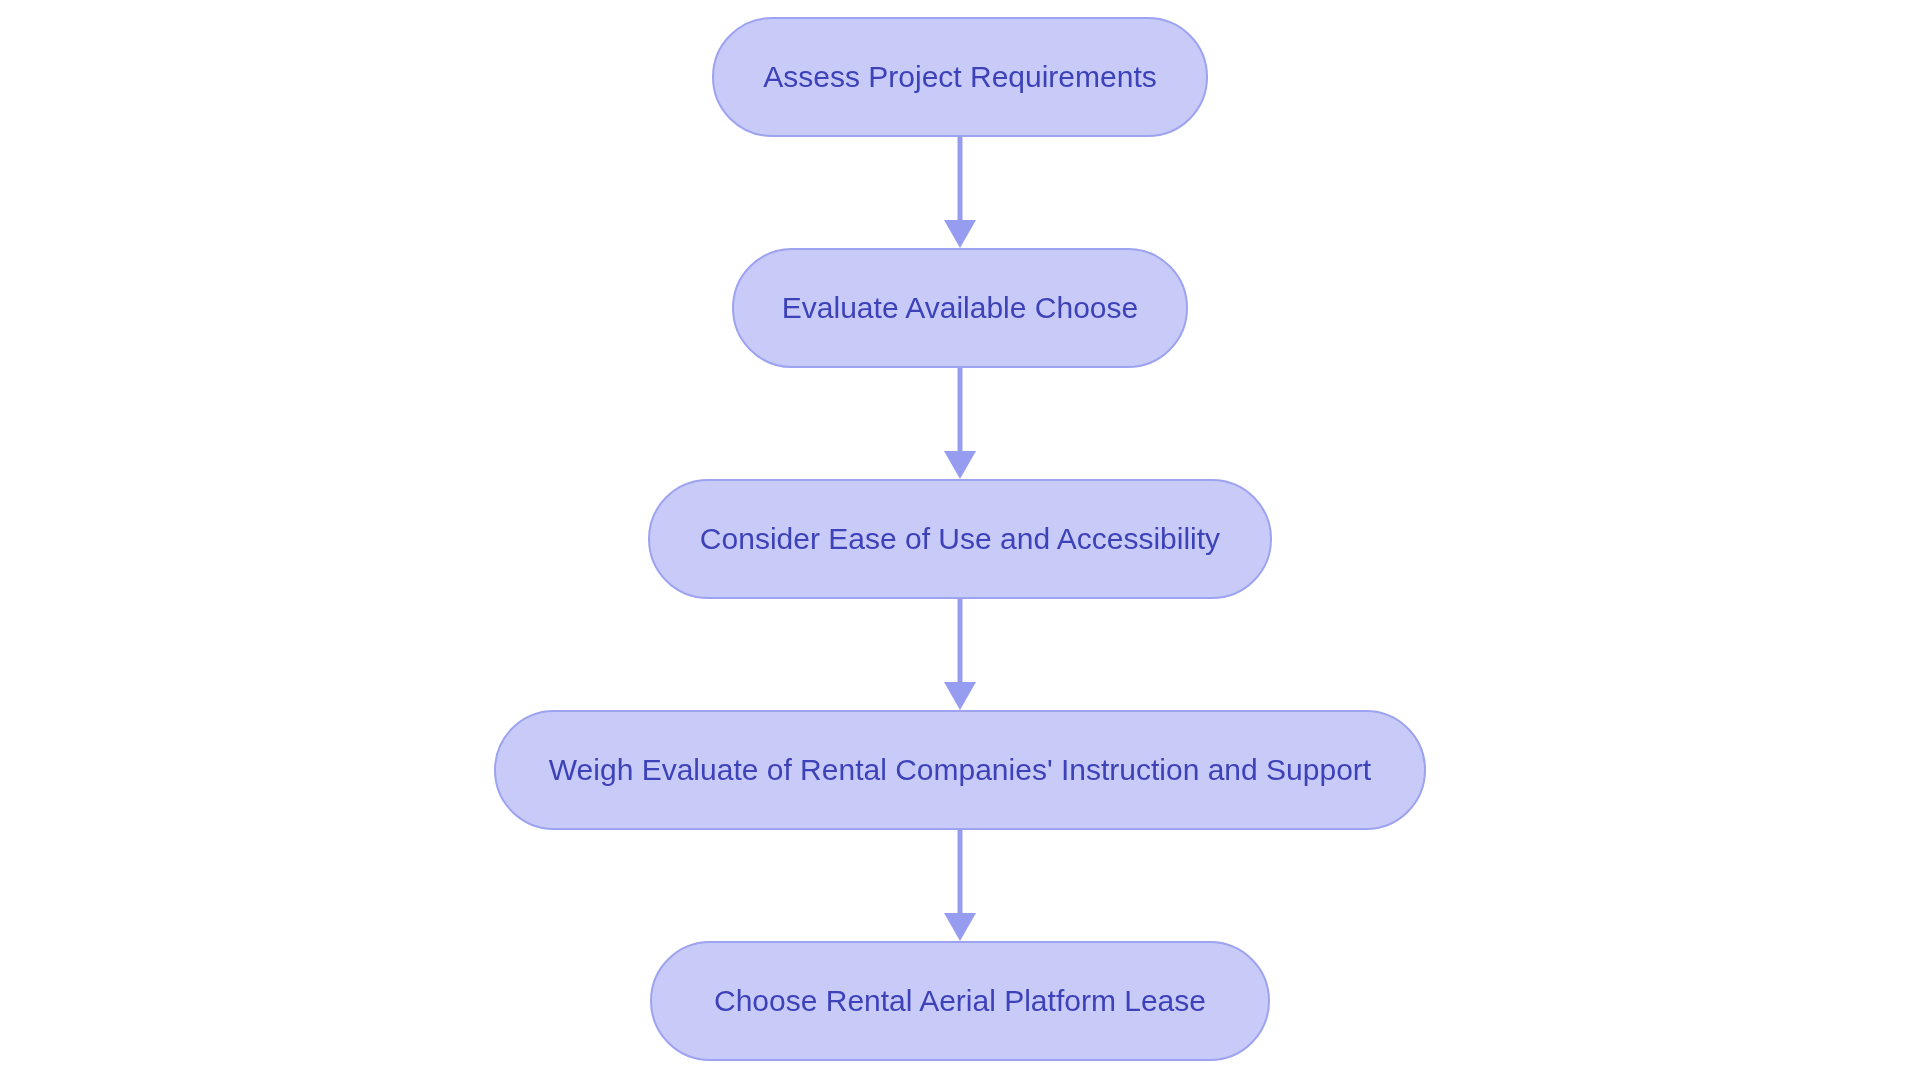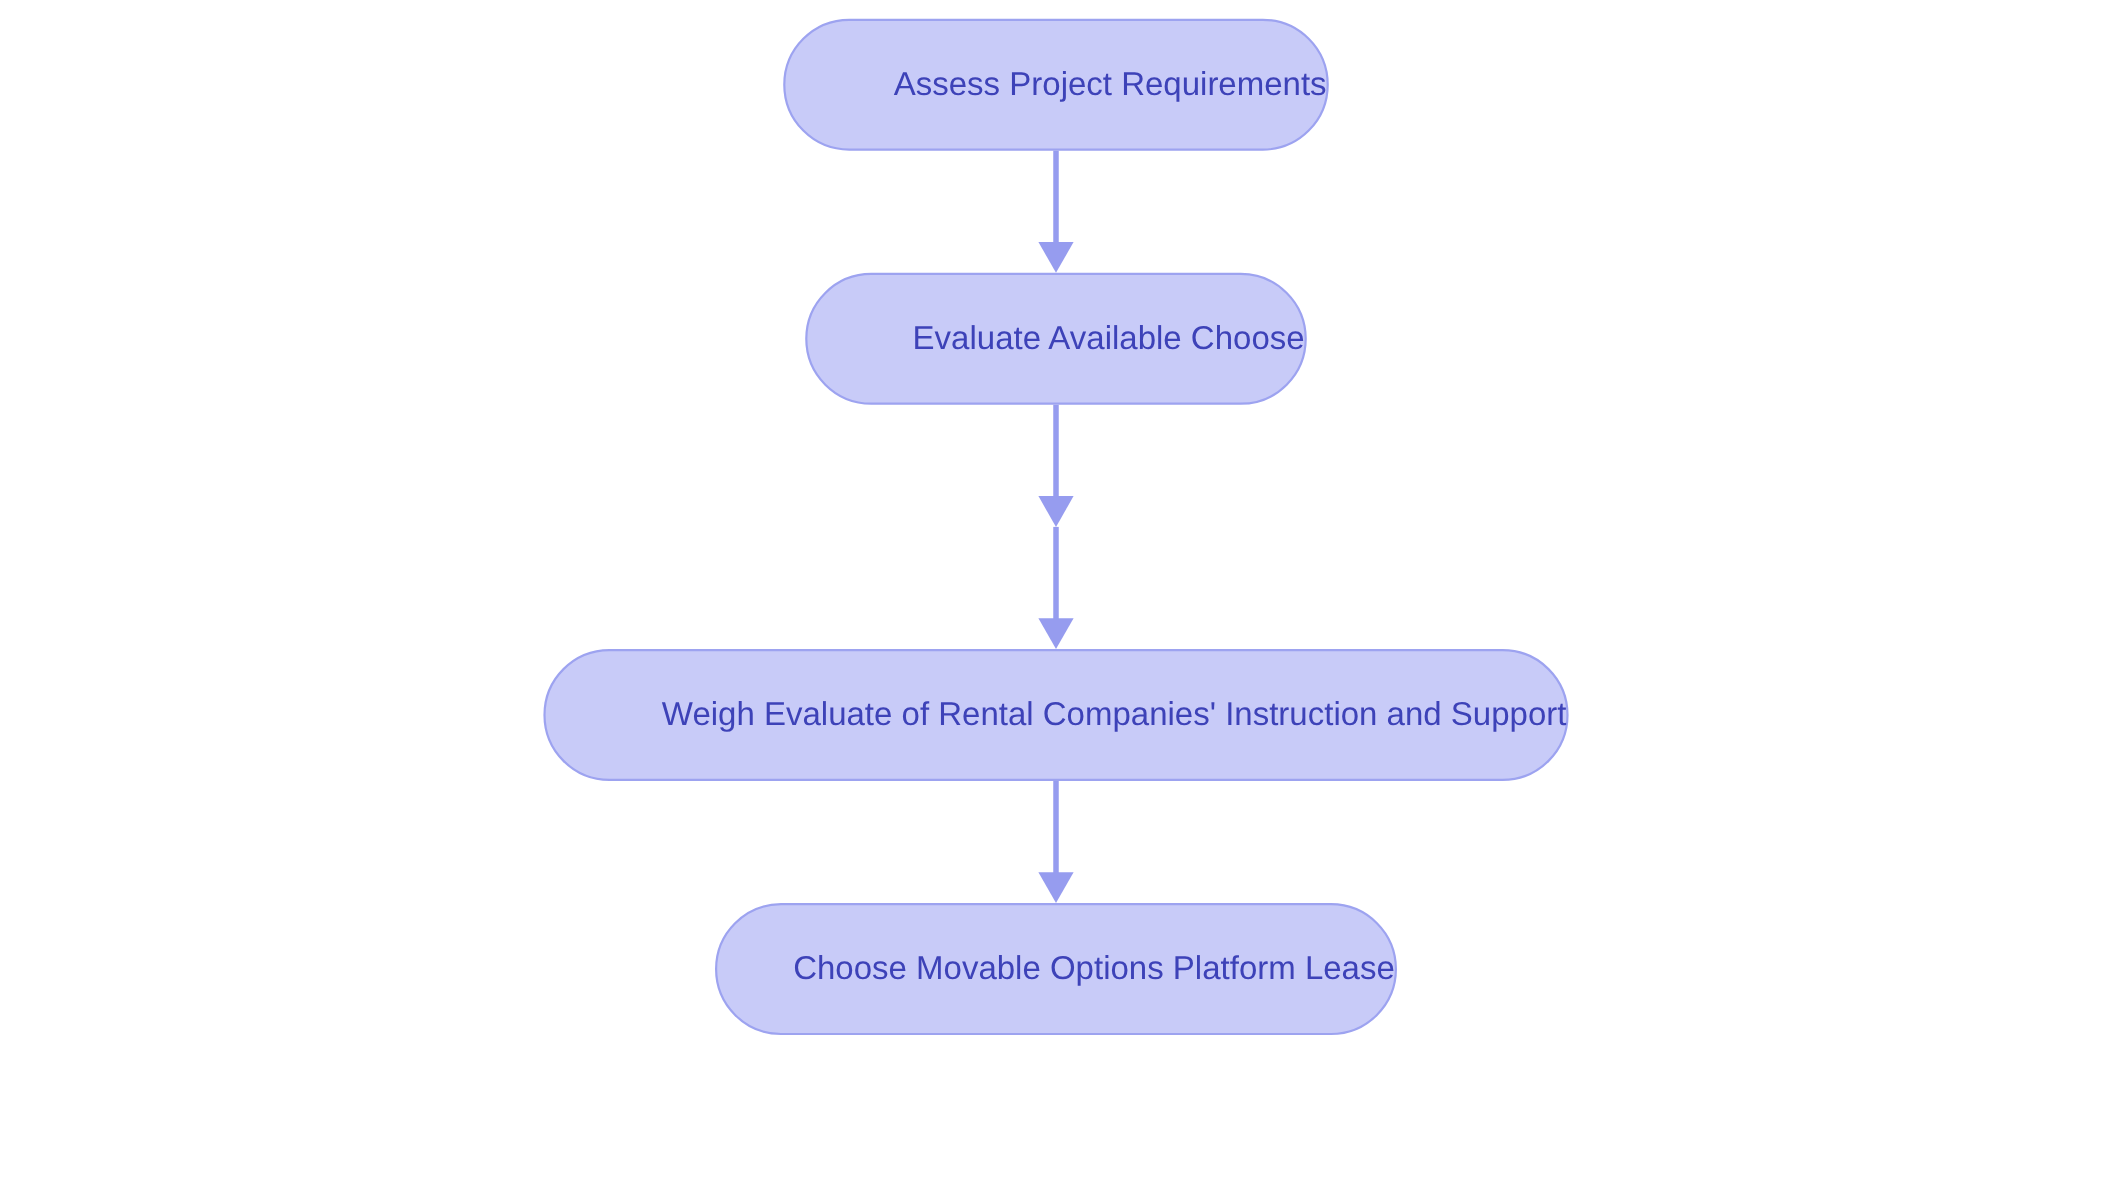--- a/index.html
+++ b/index.html
@@ -24,21 +24,21 @@
     height: 120px;
     box-sizing: border-box;
     border-radius: 60px;
     background: var(--node-fill, #c8cbf8);
     border: 2px solid var(--node-border, #9da3f0);
     color: var(--node-text, #3d42b8);
     font-size: 30px;
     line-height: 1;
     display: flex;
     align-items: center;
-    justify-content: flex-end;
+    justify-content: center;
     white-space: nowrap;
     text-align: center;
   }
   .n1 { width: 496px; }
   .n2 { width: 456px; }
   .n3 { width: 624px; }
   .n4 { width: 932px; }
   .n5 { width: 620px; }
   .arrow {
     position: relative;
@@ -83,32 +83,35 @@
 
   <div class="node n2">
     <span>Evaluate Available Choose</span>
   </div>
 
   <div class="arrow">
     <div class="shaft"></div>
     <div class="head"></div>
   </div>
 
+  <div class="node n3">
+    <span>Consider Ease of Use and Accessibility</span>
+  </div>
 
   <div class="arrow">
     <div class="shaft"></div>
     <div class="head"></div>
   </div>
 
   <div class="node n4">
     <span>Weigh Evaluate of Rental Companies' Instruction and Support</span>
   </div>
 
   <div class="arrow">
     <div class="shaft"></div>
     <div class="head"></div>
   </div>
 
   <div class="node n5">
-    <span>Choose Movable Options Platform Lease</span>
+    <span>Choose Rental Aerial Platform Lease</span>
   </div>
 
 </div>
 
 </body></html>

